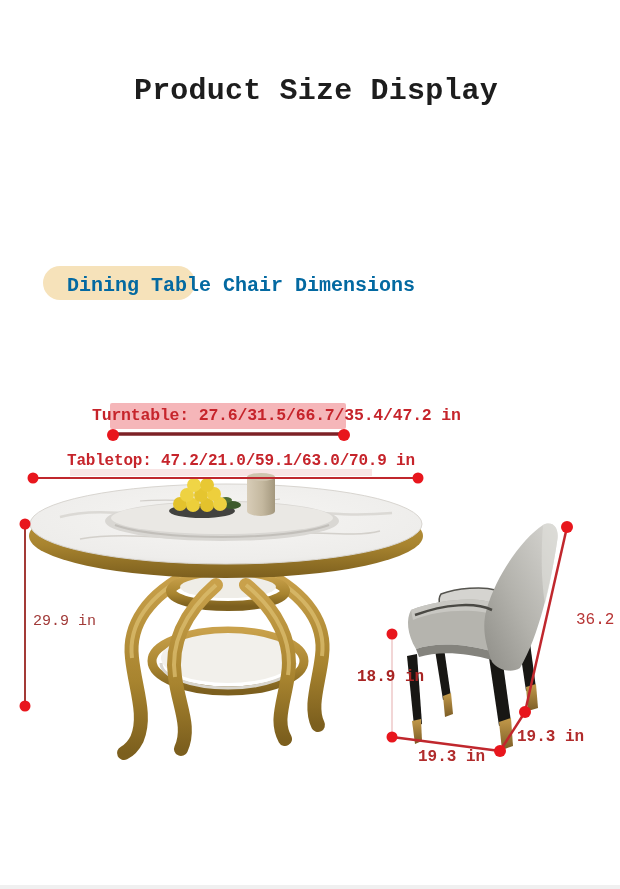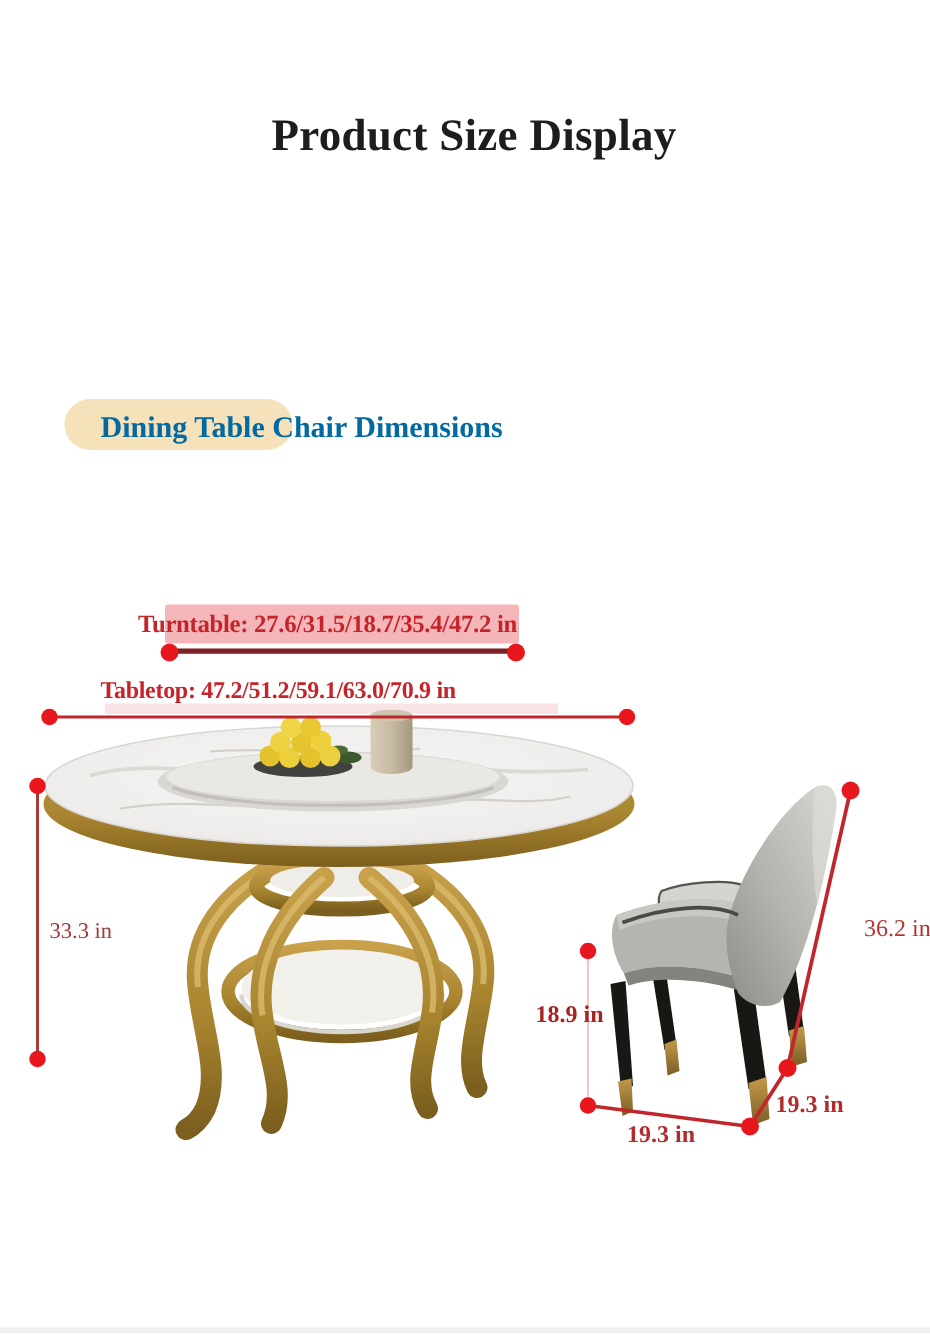--- a/index.html
+++ b/index.html
@@ -1,18 +1,18 @@
 <!DOCTYPE html>
 <html><head>
 <meta charset="utf-8">
 <style>
   html,body{margin:0;padding:0;background:#ffffff;}
   #canvas{
     position:relative;width:620px;height:889px;background:#ffffff;overflow:hidden;
-    font-family:Liberation Serif, serif;
+    font-family:Liberation Mono, monospace;
   }
   .page-title{
     position:absolute;left:0;right:0;top:74px;margin:0;
     text-align:center;text-indent:12px;
     font-size:30px;font-weight:700;color:#1d1d1d;letter-spacing:0.2px;
   }
   .disclaimer{
     position:absolute;left:83px;top:120px;width:458px;margin:0;
     font-size:19px;line-height:21.5px;font-weight:600;color:#2c2c2c;letter-spacing:0.1px;
   }
@@ -208,22 +208,22 @@
       <circle cx="25" cy="524" r="5.5"></circle>
       <circle cx="25" cy="706" r="5.5"></circle>
       <circle cx="392" cy="634" r="5.5"></circle>
       <circle cx="392" cy="737" r="5.5"></circle>
       <circle cx="567" cy="527" r="6"></circle>
       <circle cx="525" cy="712" r="6"></circle>
       <circle cx="500" cy="751" r="6"></circle>
     </g>
   </svg>
 
-  <span class="dim t-turn">Turntable: 27.6/31.5/18.7/35.4/47.2 in</span>
-  <span class="dim t-top">Tabletop: 47.2/51.2/59.1/63.0/70.9 in</span>
-  <span class="dim h-table">33.3 in</span>
+  <span class="dim t-turn">Turntable: 27.6/31.5/66.7/35.4/47.2 in</span>
+  <span class="dim t-top">Tabletop: 47.2/21.0/59.1/63.0/70.9 in</span>
+  <span class="dim h-table">29.9 in</span>
   <span class="dim h-seat">18.9 in</span>
   <span class="dim h-chair">36.2 in</span>
   <span class="dim d-chair">19.3 in</span>
   <span class="dim w-chair">19.3 in</span>
 
   <div class="bottom-strip"></div>
 </div>
 
 </body></html>

